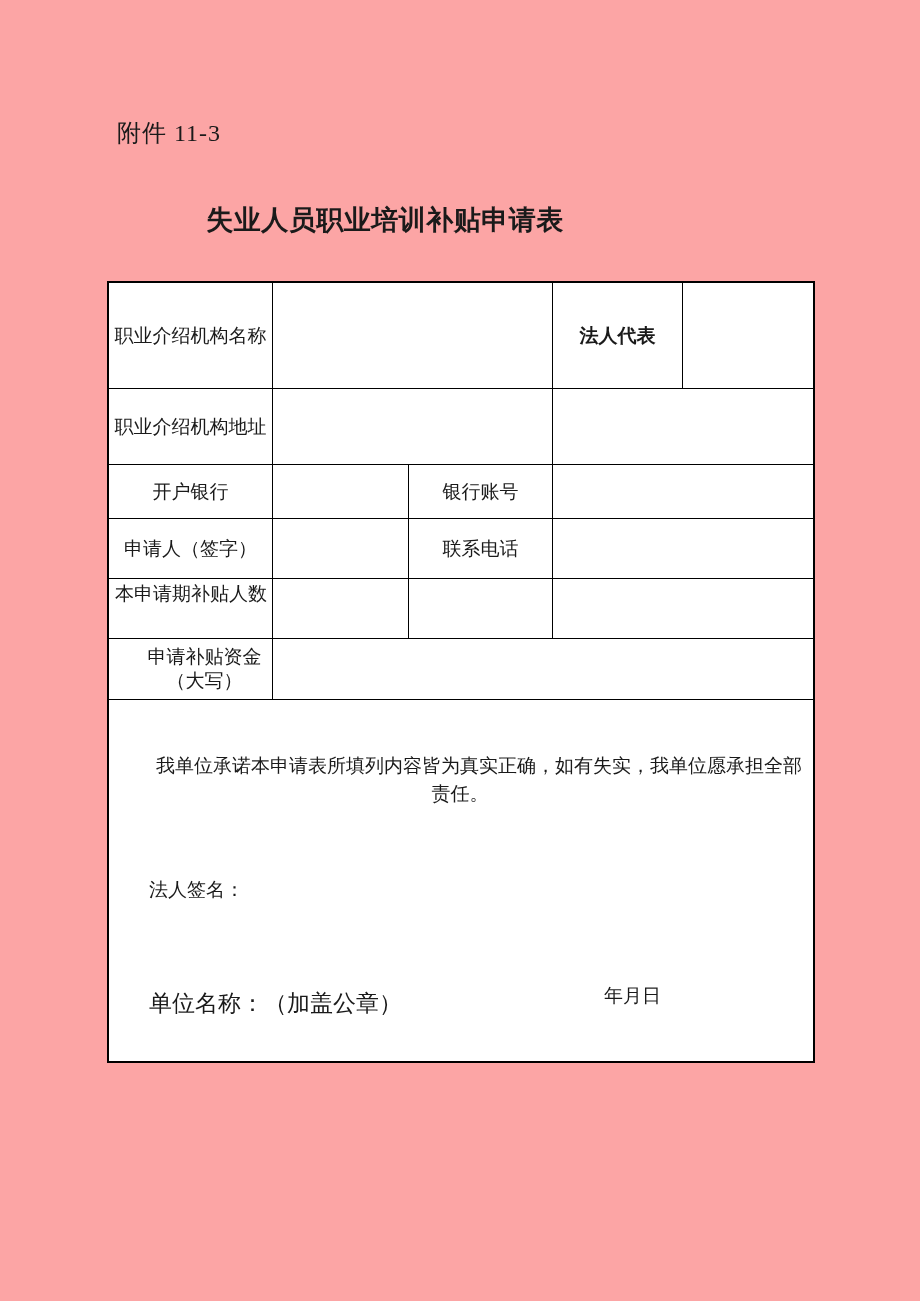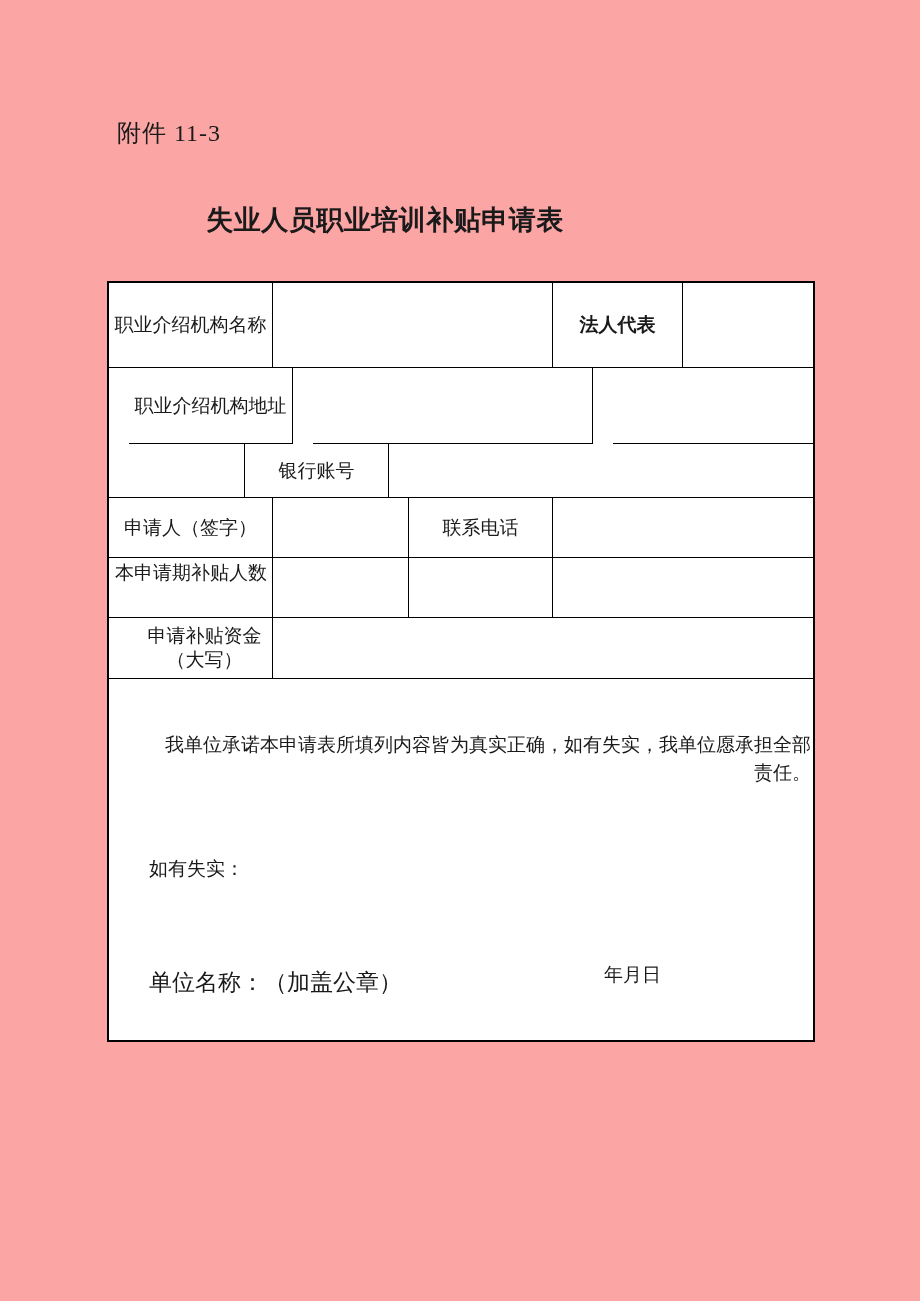--- a/index.html
+++ b/index.html
@@ -36,26 +36,26 @@
   .cell.last { border-right: none; flex: 1 1 auto; }
   .cell.top-left {
     align-items: flex-start; justify-content: flex-start;
     text-align: right; padding: 3px 0 0 6px;
   }
   .trow.r7 .cell { border-bottom: none; }
 
   .w164 { width: 164px; } .w280 { width: 280px; } .w130 { width: 130px; font-weight: bold; }
   .w136 { width: 136px; } .w144 { width: 144px; }
 
-  .h85 { height: 85px; } .h76 { height: 76px; margin-left: 20px; } .h54 { height: 54px; }
+  .h85 { height: 106px; } .h76 { height: 76px; } .h54 { height: 54px; }
   .h60 { height: 60px; } .h61 { height: 61px; padding-left: 28px; }
 
   .decl-cell {
     position: relative; width: 100%; height: 361px;
-    border-right: none; display: block; text-align: right;
+    border-right: none; display: block; text-align: center;
   }
   .decl-text {
     position: absolute; left: 0; top: 52px; width: 702px;
     font-size: 19px; line-height: 28px; text-indent: 38px;
   }
   .legal-sign { position: absolute; left: 40px; top: 178px; font-size: 19px; }
   .unit-name  { position: absolute; left: 40px; top: 292px; font-size: 23px; }
   .date-line  { position: absolute; left: 495px; top: 284px; font-size: 19px; }
 </style>
 </head>
@@ -76,20 +76,21 @@
       <div class="cell last h85"></div>
     </div>
 
     <div class="trow">
       <div class="cell w164 h76">职业介绍机构地址</div>
       <div class="cell w280 h76"></div>
       <div class="cell last h76"></div>
     </div>
 
     <div class="trow">
+      <div class="cell w164 h54">开户银行</div>
       <div class="cell w136 h54"></div>
       <div class="cell w144 h54">银行账号</div>
       <div class="cell last h54"></div>
     </div>
 
     <div class="trow">
       <div class="cell w164 h60">申请人（签字）</div>
       <div class="cell w136 h60"></div>
       <div class="cell w144 h60">联系电话</div>
       <div class="cell last h60"></div>
@@ -103,20 +104,20 @@
     </div>
 
     <div class="trow">
       <div class="cell w164 h61">申请补贴资金（大写）</div>
       <div class="cell last h61"></div>
     </div>
 
     <div class="trow r7">
       <div class="cell last decl-cell">
         <div class="decl-text">我单位承诺本申请表所填列内容皆为真实正确，如有失实，我单位愿承担全部责任。</div>
-        <div class="legal-sign">如有失实：</div>
+        <div class="legal-sign">法人签名：</div>
         <div class="unit-name">单位名称：（加盖公章）</div>
         <div class="date-line">年月日</div>
       </div>
     </div>
 
   </div>
 </div>
 
 </body></html>

